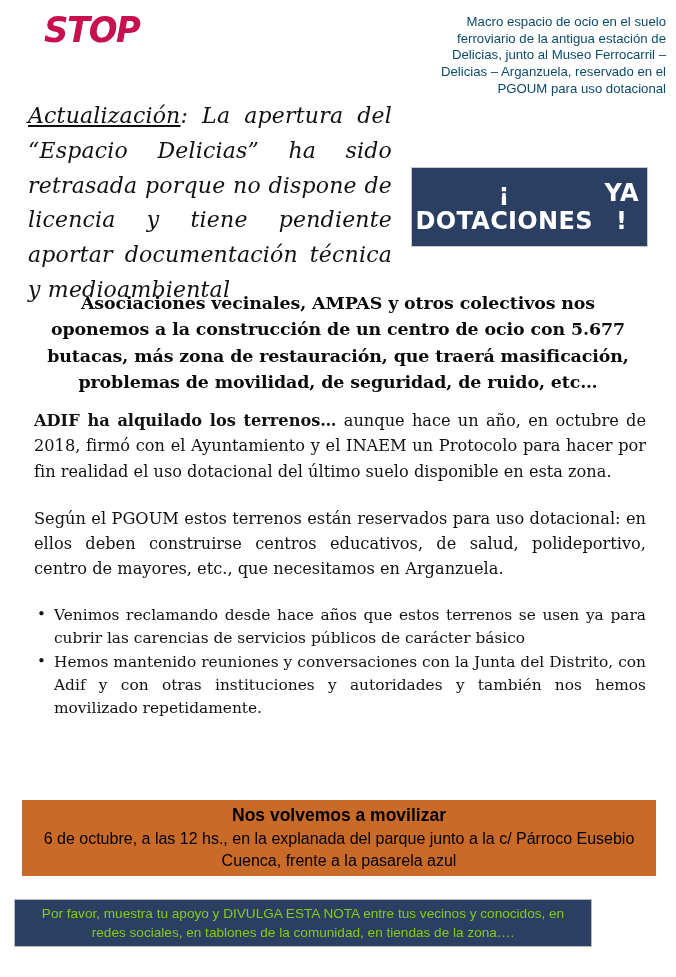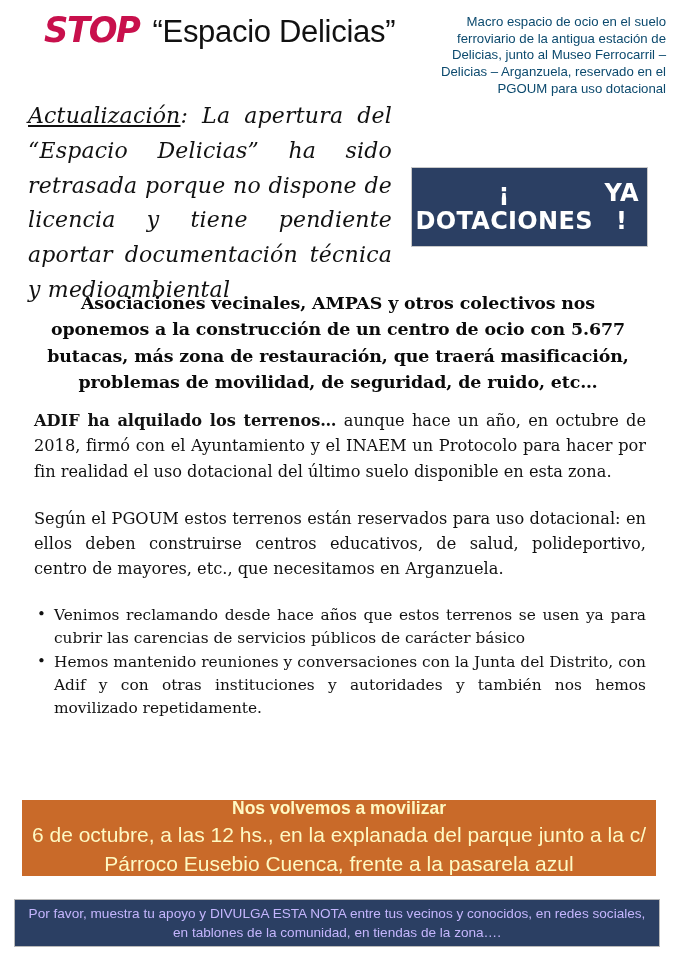--- a/index.html
+++ b/index.html
@@ -185,64 +185,63 @@
     width: 634px;
     height: 76px;
     background: #C96A29;
     box-sizing: border-box;
     display: flex;
     flex-direction: column;
     align-items: center;
     justify-content: center;
     text-align: center;
     font-family: "Liberation Sans", sans-serif;
-    color: #fef9c3;
+    color: #000000;
   }
   .banner-orange .b-title {
     font-weight: bold;
     font-size: 17.5px;
     line-height: 1.35;
   }
   .banner-orange .b-body {
-    font-size: 21px;
+    font-size: 16px;
     line-height: 1.38;
     max-width: 620px;
   }
 
   
   .footer-navy {
     position: absolute;
     left: 14px;
     top: 899px;
-    width: 646px;
+    width: 578px;
     height: 48px;
     background: #2B3F63;
     border: 1px solid #b9b9b9;
     box-sizing: border-box;
     display: flex;
     align-items: center;
     justify-content: center;
     text-align: center;
-    color: #c4b5fd;
+    color: #84cc16;
     font-family: "Liberation Sans", sans-serif;
     font-size: 13.6px;
     line-height: 1.42;
     padding: 0 10px;
   }
 </style>
 </head>
 <body>
 
 <div class="page">
 
   <div class="header">
 
     <div class="masthead">
       <span class="stop-word">STOP</span>
-      <span class="masthead-title">“Espacio Delicias”</span>
     </div>
 
     <div class="header-note">Macro espacio de ocio en el suelo ferroviario de la antigua estación de Delicias, junto al Museo Ferrocarril – Delicias – Arganzuela, reservado en el PGOUM para uso dotacional</div>
   </div>
 
   <div class="update-block">
     <span class="lead">Actualización</span><span>: La apertura del “Espacio Delicias” ha sido retrasada porque no dispone de licencia y tiene pendiente aportar documentación técnica y medioambiental</span>
   </div>
 
   <div class="callout-navy">

